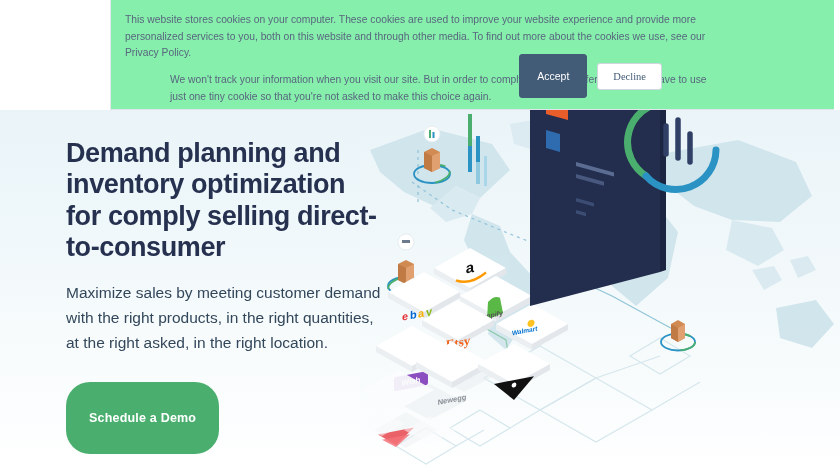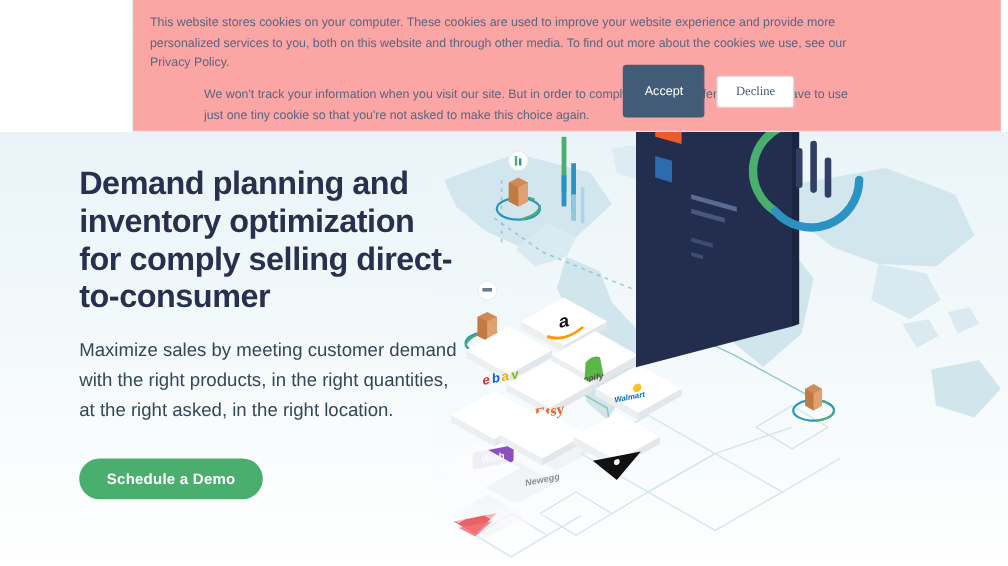--- a/index.html
+++ b/index.html
@@ -27,29 +27,29 @@
     color: #26304f; letter-spacing: -0.4px;
   }
   .hero-sub {
     margin-top: 17px;
     font-size: 15.5px; line-height: 1.62; color: #33475b; font-weight: normal;
   }
   .cta {
     display: inline-block; margin-top: 26px;
     background: #4aaf6e; color: #ffffff;
     font-size: 12.5px; font-weight: bold; letter-spacing: 0.2px;
-    padding: 10px 23px; border-radius: 24px; border: none;
+    padding: 29px 23px; border-radius: 24px; border: none;
     cursor: pointer; font-family: "Liberation Sans", sans-serif;
   }
 
   
   .cookie-banner {
     position: absolute; left: 110px; top: 0;
     width: 724px; height: 110px;
-    background: #fca5a5;
+    background: #86efac;
     border-left: 1px solid #e4e7ec;
     border-bottom: 1px solid #e1e4e8;
     z-index: 40;
   }
   .cookie-inner { position: relative; padding: 12px 18px 0 14px; height: 100%; }
   .cookie-p1 {
     font-size: 10.3px; line-height: 1.62; color: #58667e;
     width: 586px;
   }
   .cookie-p2 {

